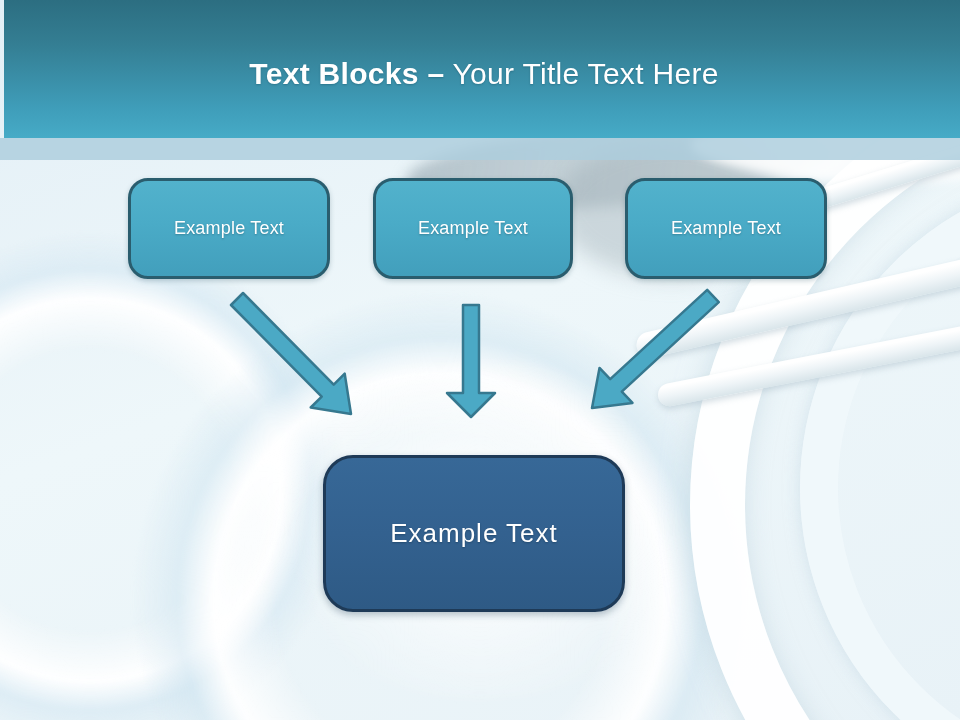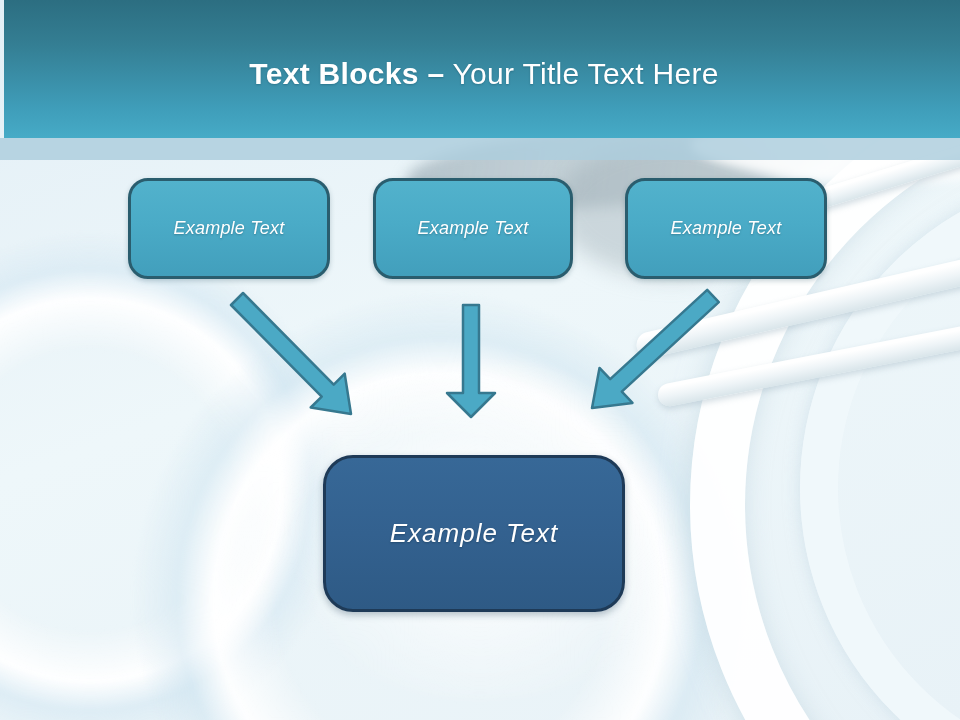--- a/index.html
+++ b/index.html
@@ -86,21 +86,21 @@
     white-space: nowrap;
   }
   .title .bold { font-weight: 700; }
   .band {
     position: absolute; left: 0; top: 138px; width: 960px; height: 22px;
     background: rgba(172,205,221,0.82);
     z-index: 2;
   }
 
   
-  .content { position: absolute; inset: 0; z-index: 4; font-style: italic; }
+  .content { position: absolute; inset: 0; z-index: 4; }
   .top-box {
     position: absolute; top: 178px; width: 202px; height: 101px;
     box-sizing: border-box;
     background: linear-gradient(180deg, #52b2cc 0%, #4aabc7 45%, #429fbc 100%);
     border: 3px solid #2a5d6e; border-radius: 20px;
     display: flex; align-items: center; justify-content: center;
     box-shadow: 0 2px 5px rgba(40,80,95,0.25);
     cursor: pointer;
   }
   .top-box .label {

